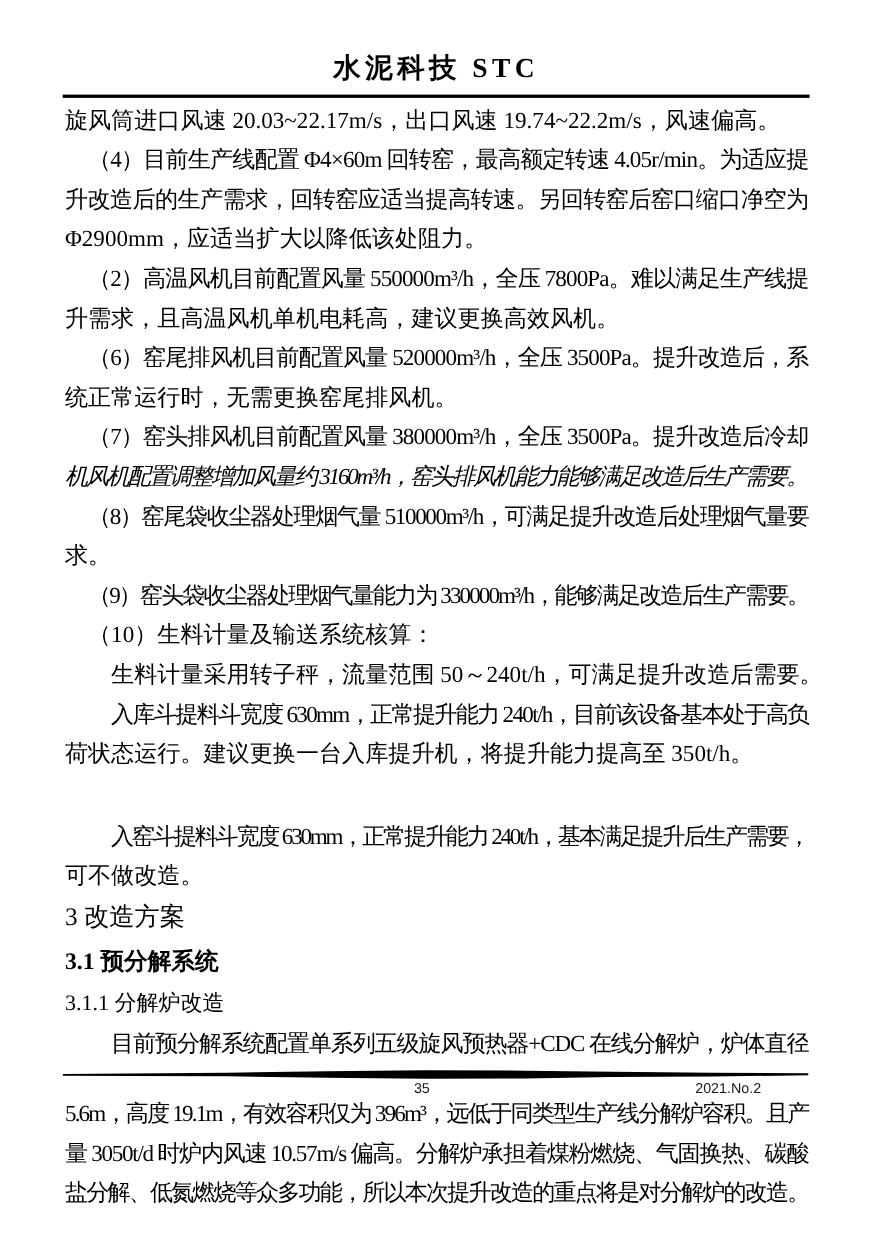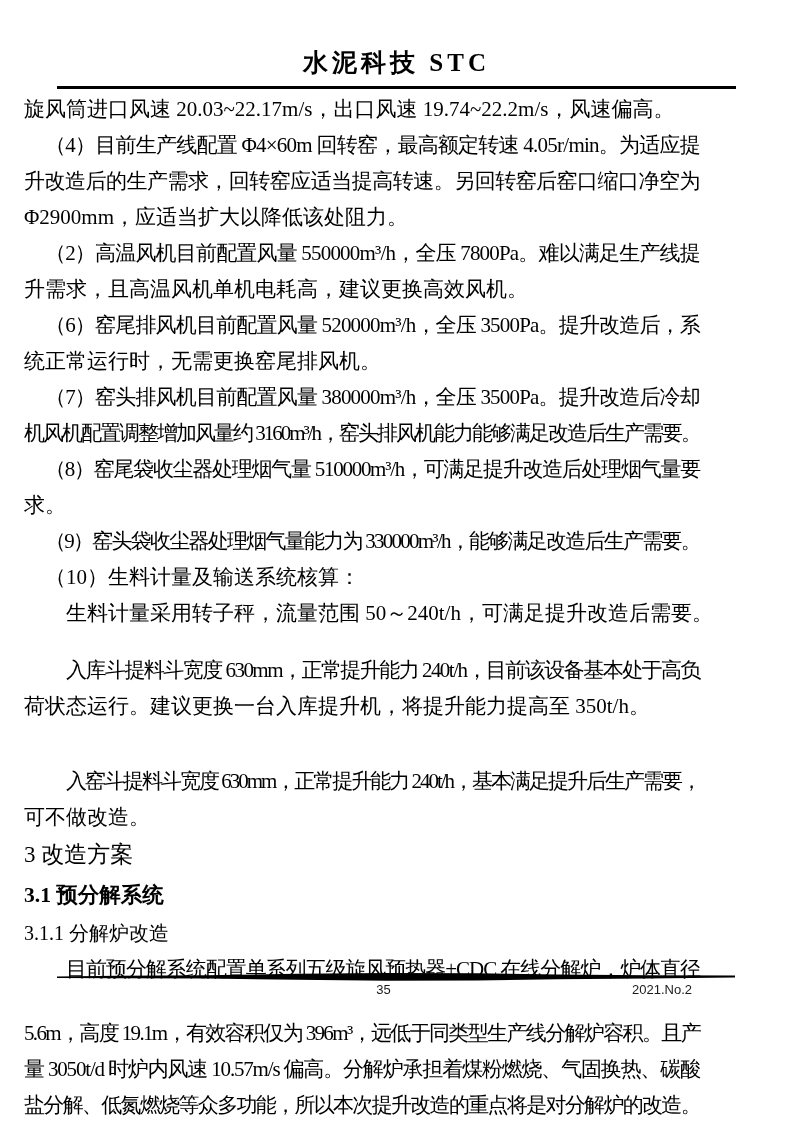--- a/index.html
+++ b/index.html
@@ -25,21 +25,21 @@
     line-height: 38px;
     letter-spacing: 4px;
     font-weight: bold;
   }
   .header-rule {
     height: 2.5px;
     background: #000000;
     margin: 4px 57px 0 57px;
   }
   .content {
-    padding: 2px 58px 0 24px;
+    padding: 2px 58px 0 59px;
   }
   .line {
     font-size: 21px;
     line-height: 36px;
     height: 36px;
     white-space: nowrap;
     overflow: visible;
   }
   .line.h1 {
     font-size: 23px;
@@ -102,27 +102,27 @@
   <div class="content" id="content">
       <div class="line body">旋风筒进口风速 20.03~22.17m/s，出口风速 19.74~22.2m/s，风速偏高。</div>
       <div class="line body" style="text-indent: 1em; letter-spacing: -0.756541px;">（4）目前生产线配置 Φ4×60m 回转窑，最高额定转速 4.05r/min。为适应提</div>
       <div class="line body" style="letter-spacing: -0.515152px;">升改造后的生产需求，回转窑应适当提高转速。另回转窑后窑口缩口净空为</div>
       <div class="line body">Φ2900mm，应适当扩大以降低该处阻力。</div>
       <div class="line body" style="text-indent: 1em; letter-spacing: -0.813227px;">（2）高温风机目前配置风量 550000m³/h，全压 7800Pa。难以满足生产线提</div>
       <div class="line body">升需求，且高温风机单机电耗高，建议更换高效风机。</div>
       <div class="line body" style="text-indent: 1em; letter-spacing: -0.813227px;">（6）窑尾排风机目前配置风量 520000m³/h，全压 3500Pa。提升改造后，系</div>
       <div class="line body">统正常运行时，无需更换窑尾排风机。</div>
       <div class="line body" style="text-indent: 1em; letter-spacing: -0.813227px;">（7）窑头排风机目前配置风量 380000m³/h，全压 3500Pa。提升改造后冷却</div>
-      <div class="line body" style="letter-spacing: -2.00534px;">机风机配置调整增加风量约 3160m³/h，窑头排风机能力能够满足改造后生产需要。</div>
+      <div class="line body" style="letter-spacing: -2.00534px; font-style: italic;">机风机配置调整增加风量约 3160m³/h，窑头排风机能力能够满足改造后生产需要。</div>
       <div class="line body" style="text-indent: 1em; letter-spacing: -1.26797px;">（8）窑尾袋收尘器处理烟气量 510000m³/h，可满足提升改造后处理烟气量要</div>
       <div class="line body">求。</div>
       <div class="line body" style="text-indent: 1em; letter-spacing: -1.74924px;">（9）窑头袋收尘器处理烟气量能力为 330000m³/h，能够满足改造后生产需要。</div>
       <div class="line body" style="text-indent: 1em;">（10）生料计量及输送系统核算：</div>
       <div class="line body" style="text-indent: 2em;">生料计量采用转子秤，流量范围 50～240t/h，可满足提升改造后需要。</div>
-      <div class="line body" style="text-indent: 2em; letter-spacing: -1.53359px; margin-top: 21px;">入库斗提料斗宽度 630mm，正常提升能力 240t/h，目前该设备基本处于高负</div>
+      <div class="line body" style="text-indent: 2em; letter-spacing: -1.53359px;">入库斗提料斗宽度 630mm，正常提升能力 240t/h，目前该设备基本处于高负</div>
       <div class="line body">荷状态运行。建议更换一台入库提升机，将提升能力提高至 350t/h。</div>
       <div class="line body" style="text-indent: 2em; letter-spacing: -2.00838px; margin-top: 39px;">入窑斗提料斗宽度 630mm，正常提升能力 240t/h，基本满足提升后生产需要，</div>
       <div class="line body">可不做改造。</div>
       <div class="line h1">3 改造方案</div>
       <div class="line h2">3.1 预分解系统</div>
       <div class="line h3">3.1.1 分解炉改造</div>
       <div class="line body" style="text-indent: 2em; letter-spacing: -1.03768px;">目前预分解系统配置单系列五级旋风预热器+CDC 在线分解炉，炉体直径</div>
       <div class="line body" style="letter-spacing: -1.64347px; margin-top: 28px;">5.6m，高度 19.1m，有效容积仅为 396m³，远低于同类型生产线分解炉容积。且产</div>
       <div class="line body" style="letter-spacing: -1.16882px;">量 3050t/d 时炉内风速 10.57m/s 偏高。分解炉承担着煤粉燃烧、气固换热、碳酸</div>
       <div class="line body" style="letter-spacing: -1.68571px;">盐分解、低氮燃烧等众多功能，所以本次提升改造的重点将是对分解炉的改造。</div>

